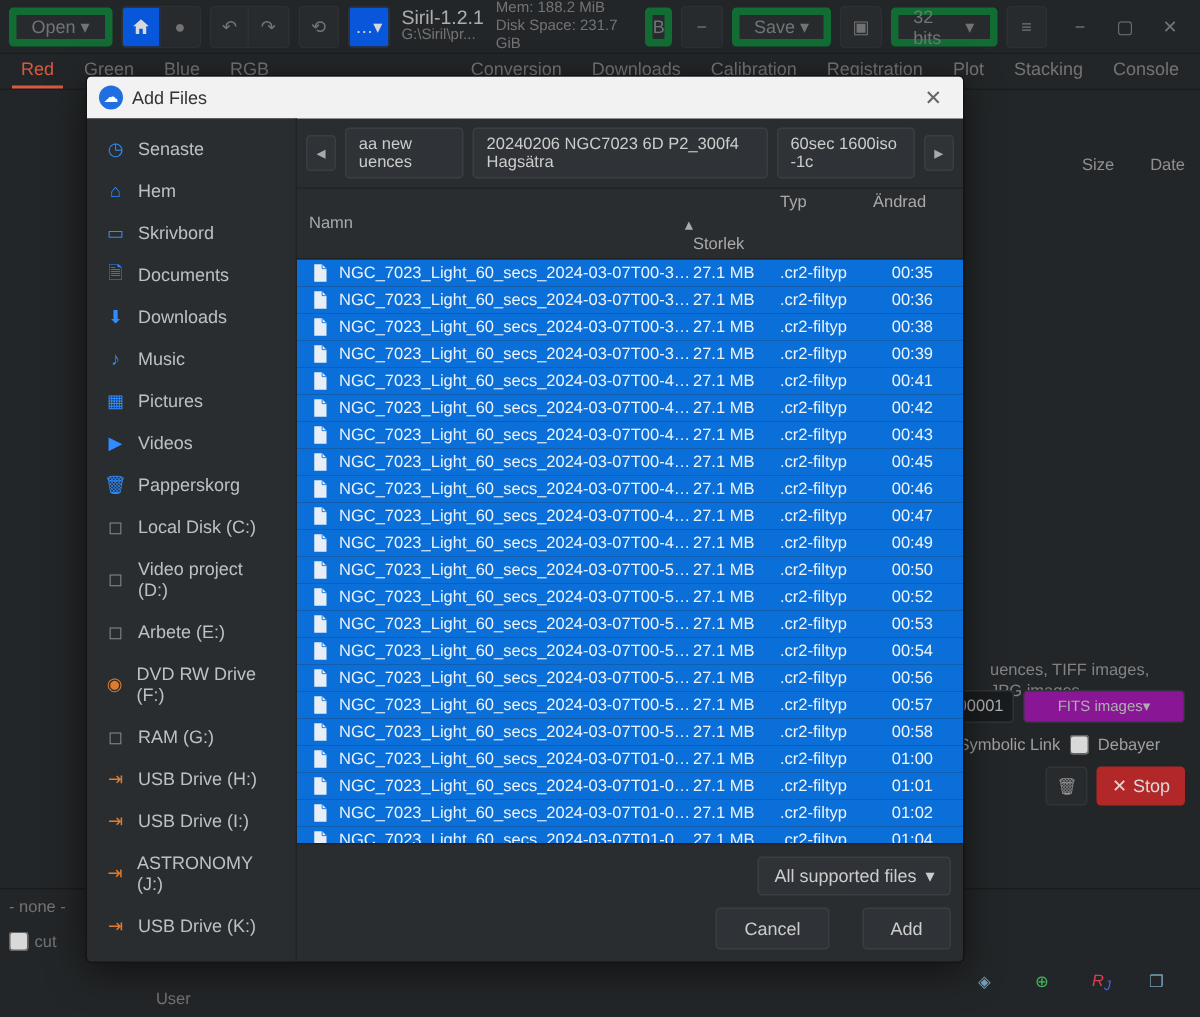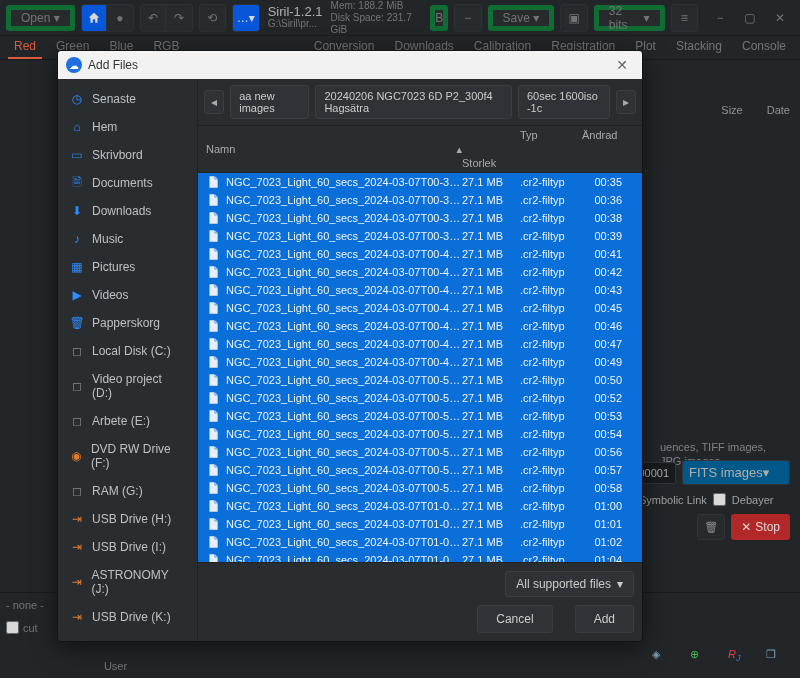--- a/index.html
+++ b/index.html
@@ -24,21 +24,21 @@
   .tab{padding:3px 6px;color:#888;}
   .tab.active{color:#ff6a4a;border-bottom:2px solid #ff6a4a;}
 
   .behind-right{position:absolute;right:10px;top:100px;width:130px;color:#888;font-size:11px;}
   .behind-right .hdr{display:flex;justify-content:flex-end;gap:24px;color:#aaa;padding:4px 0;}
   .behind-right .line{font-size:11px;color:#999;margin-top:320px;line-height:14px;}
 
   .seq-panel{position:absolute;right:10px;top:460px;width:170px;color:#bbb;font-size:11px;}
   .seq-row{display:flex;align-items:center;gap:6px;margin-bottom:8px;}
   .seq-input{background:#1e2124;border:1px solid #3a3e42;color:#ccc;padding:4px 6px;border-radius:3px;font-size:11px;width:56px;text-align:right;}
-  .seq-sel{background:#0369a1;border:1px solid #3a3e42;color:#ccc;padding:4px 6px;border-radius:3px;font-size:13px;flex:1;display:flex;justify-content:flex-start;align-items:center;}
+  .seq-sel{background:#a21caf;border:1px solid #3a3e42;color:#ccc;padding:4px 6px;border-radius:3px;font-size:10px;flex:1;display:flex;justify-content:center;align-items:center;}
   .chk{display:flex;align-items:center;gap:6px;}
   .chk input{accent-color:#0a66ff;}
   .btn-row{display:flex;gap:6px;margin-top:6px;}
   .smbtn{background:#2f3337;border:1px solid #3a3e42;color:#aaa;width:28px;height:26px;border-radius:3px;display:flex;align-items:center;justify-content:center;}
   .stopbtn{background:#d22f2f;color:#fff;padding:0 10px;height:26px;border-radius:3px;display:flex;align-items:center;gap:4px;font-size:12px;}
 
   .bottom-status{position:absolute;bottom:0;left:0;right:0;height:86px;background:#2a2d30;border-top:1px solid #202224;display:flex;align-items:flex-start;padding:6px;color:#888;font-size:11px;}
   .bottom-status .ls{display:flex;flex-direction:column;gap:10px;}
   .bottom-status .cut{display:flex;align-items:center;gap:4px;}
   .bottom-icons{position:absolute;right:10px;bottom:6px;display:flex;gap:14px;align-items:center;}
@@ -272,21 +272,21 @@
           <span>ASTRONOMY (J:)</span>
         </div>
         <div class="side-item">
           <span class="side-ic o">⇥</span>
           <span>USB Drive (K:)</span>
         </div>
       </div>
     <div class="main">
       <div class="crumbs">
         <div class="nbtn">◂</div>
-        <div class="crumb">aa new images</div>
+        <div class="crumb">aa new uences</div>
         <div class="crumb">20240206 NGC7023 6D P2_300f4 Hagsätra</div>
         <div class="crumb">60sec 1600iso -1c</div>
         <div class="nbtn">▸</div>
       </div>
       <div class="filehdr">
         <div class="col-name">
             <span>Namn</span>
             <span style="margin-left:auto;">▴</span>
           </div>
         <div class="col-size">Storlek</div>

